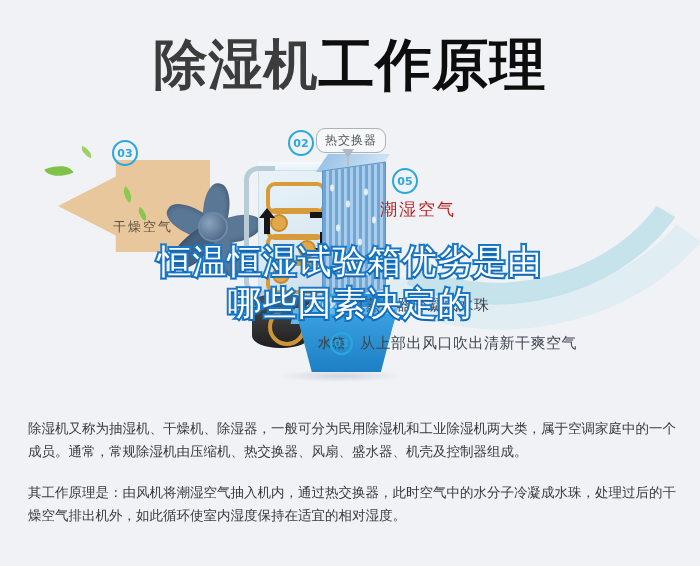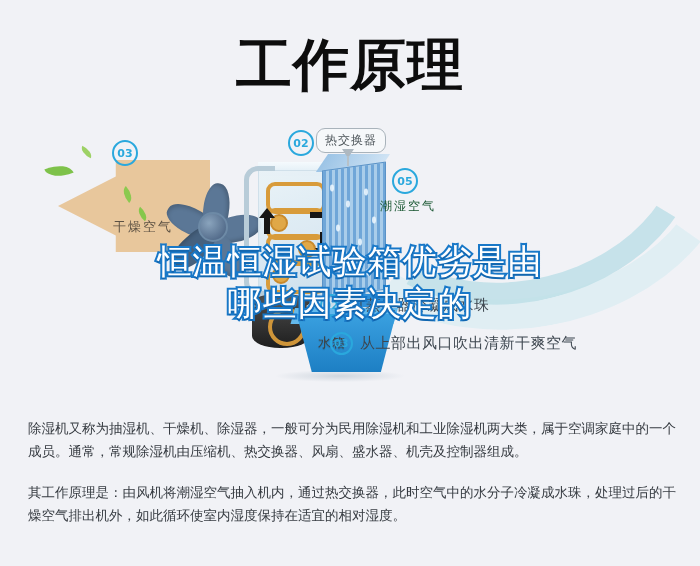--- a/index.html
+++ b/index.html
@@ -211,21 +211,21 @@
     border-left:6px solid transparent;border-right:6px solid transparent;
     border-top:9px solid #aeb8c0;
   }
   #hx-callout-line{
     position:absolute;left:347px;top:38px;width:2px;height:10px;background:#b7c1c8;
   }
 
   
   #moist-label{
     position:absolute;left:380px;top:80px;
-    font-size:12px;color:#14532d;letter-spacing:2px;
+    font-size:17px;color:#b91c1c;letter-spacing:2px;
     font-family:Liberation Serif, serif;
   }
 
   
   .legend-row{
     position:absolute;display:flex;align-items:center;gap:7px;
     font-size:15px;color:#3e4750;letter-spacing:.5px;
     font-family:"DejaVu Sans",sans-serif;white-space:nowrap;
   }
   #legend-02{left:320px;top:176px;}
@@ -260,20 +260,21 @@
     font-size:13.5px;line-height:23px;color:#353a40;
     font-family:"DejaVu Sans",sans-serif;
     margin:0 0 18px 0;text-align:justify;
   }
   .para:last-child{margin-bottom:0;}
 </style>
 </head>
 <body>
 
 <div id="title-bar">
+  <span class="title-a">除湿机</span>
   <span class="title-b">工作原理</span>
 </div>
 
 <div id="stage">
 
   <div class="swoosh" id="swoosh-soft"></div>
   <div class="swoosh" id="swoosh-main"></div>
 
   <div id="dry-arrow"></div>
   <div id="dry-arrow-label">干燥空气</div>

